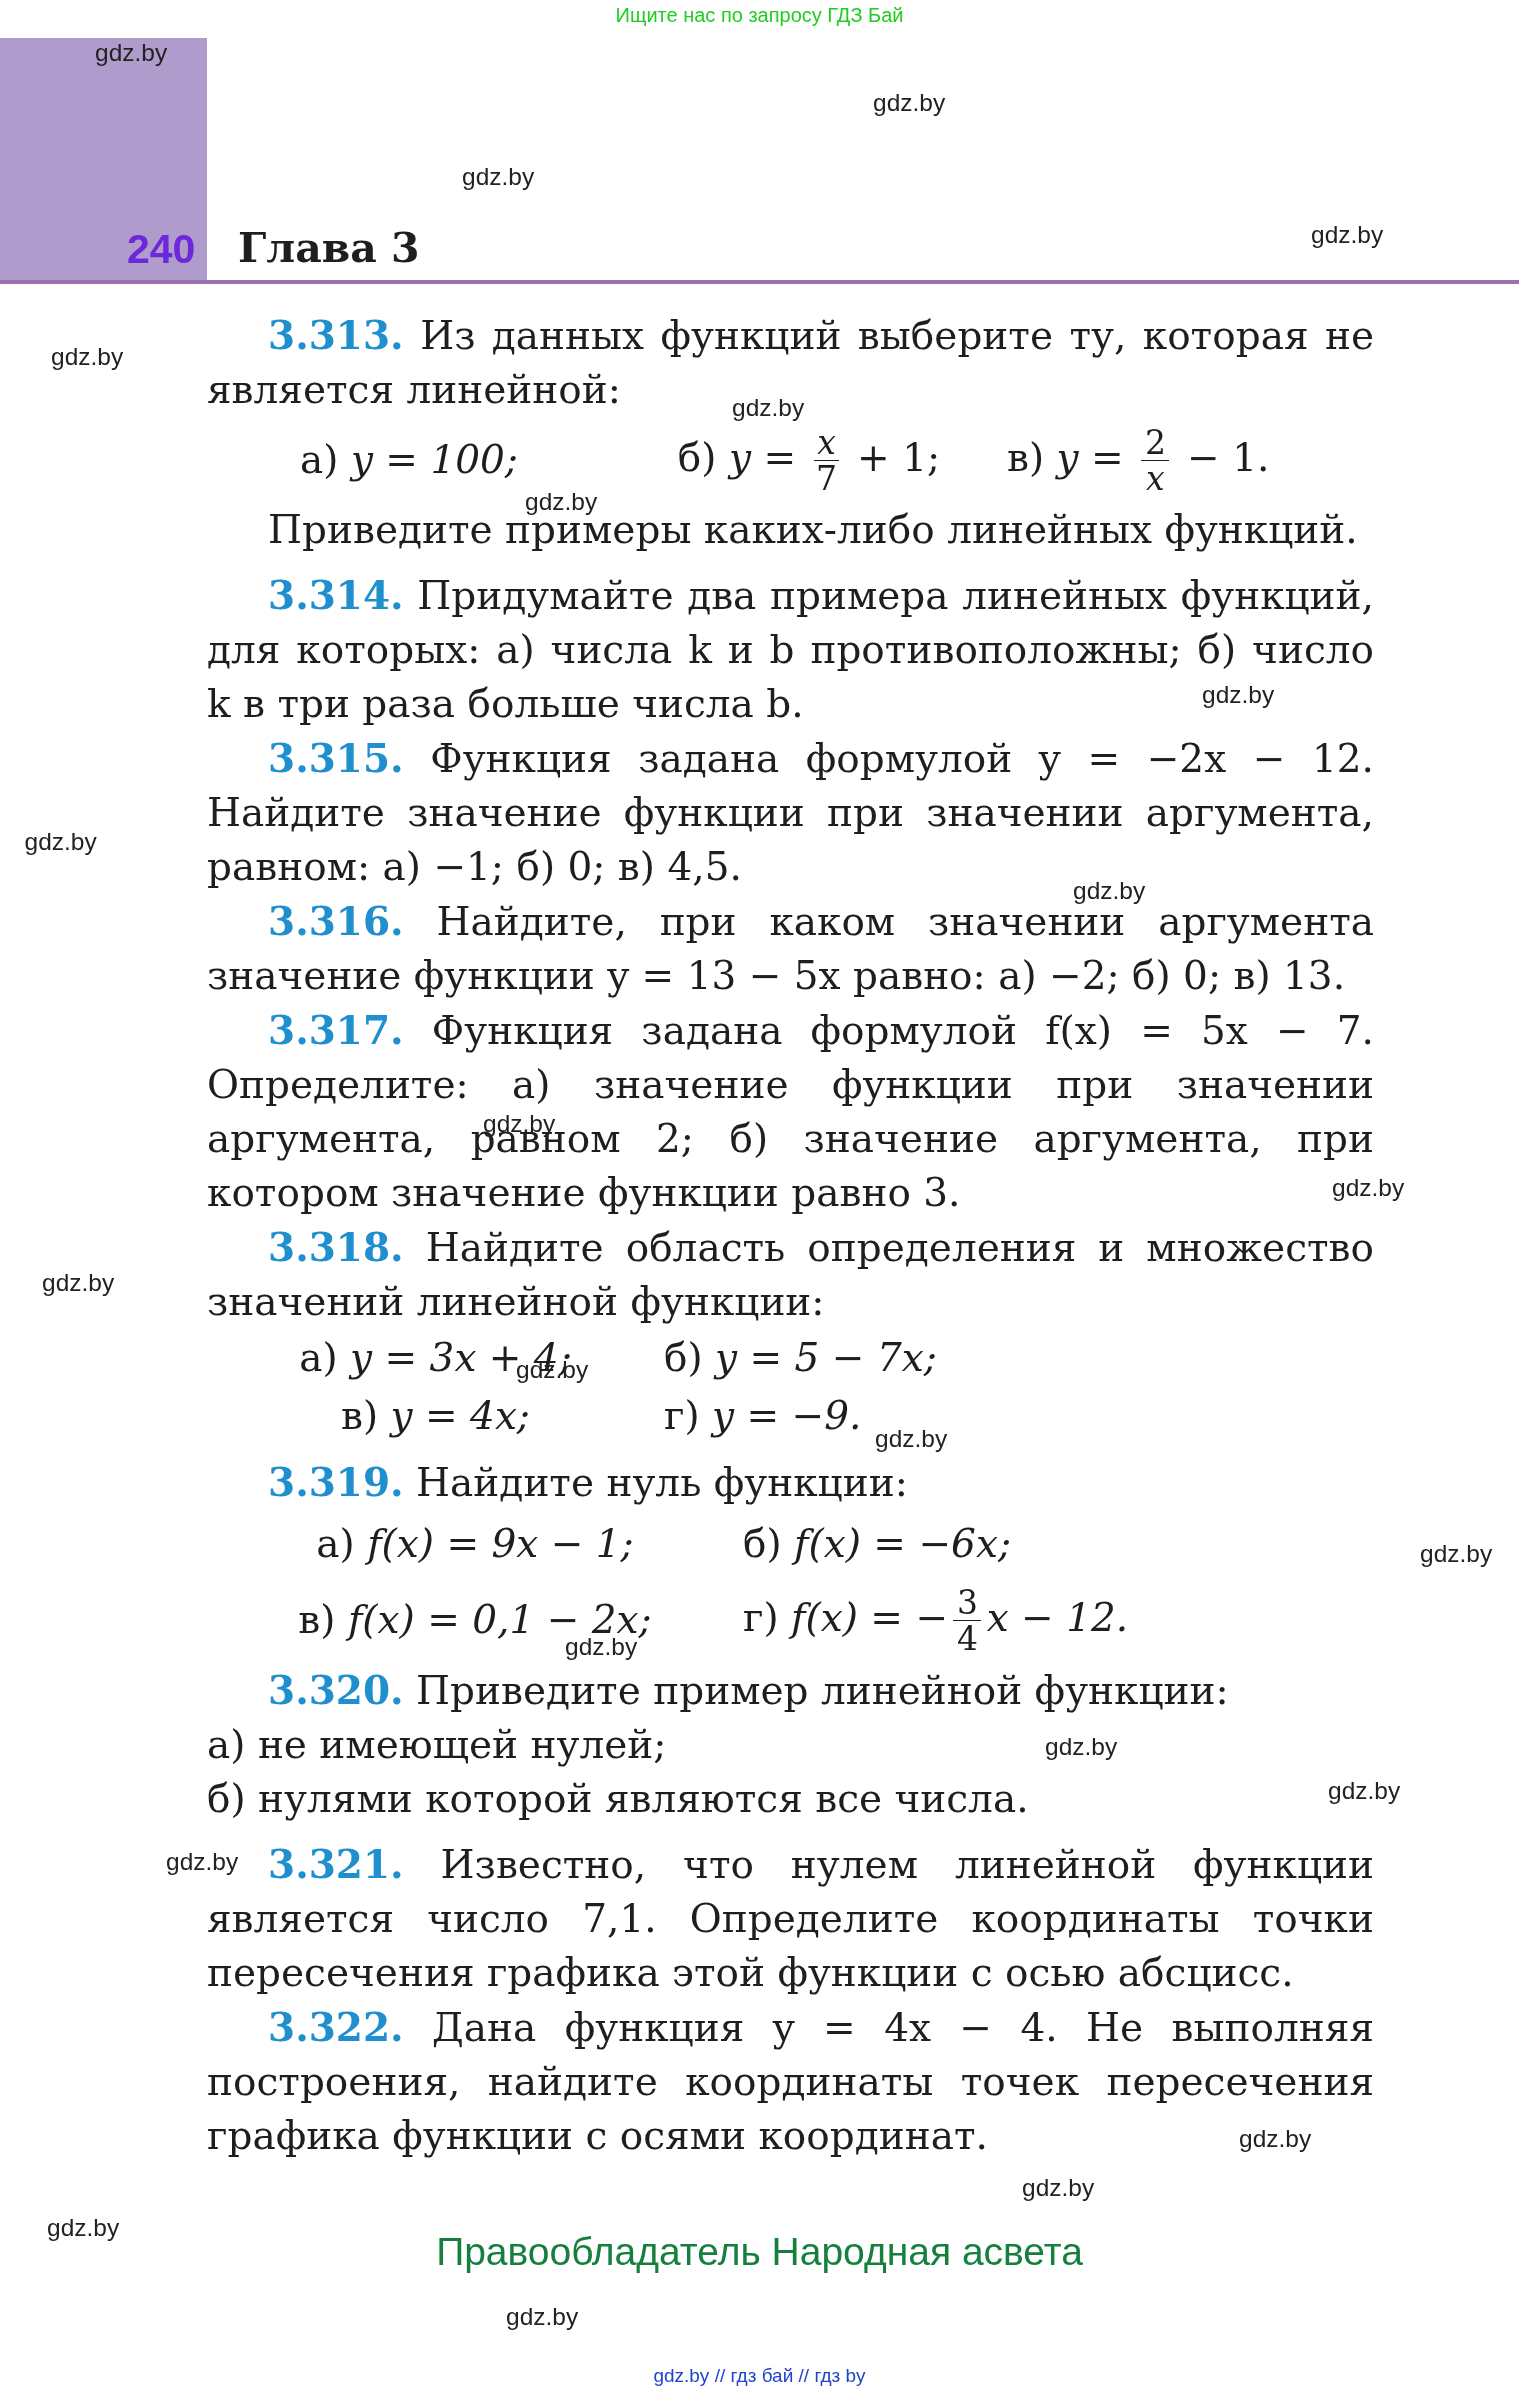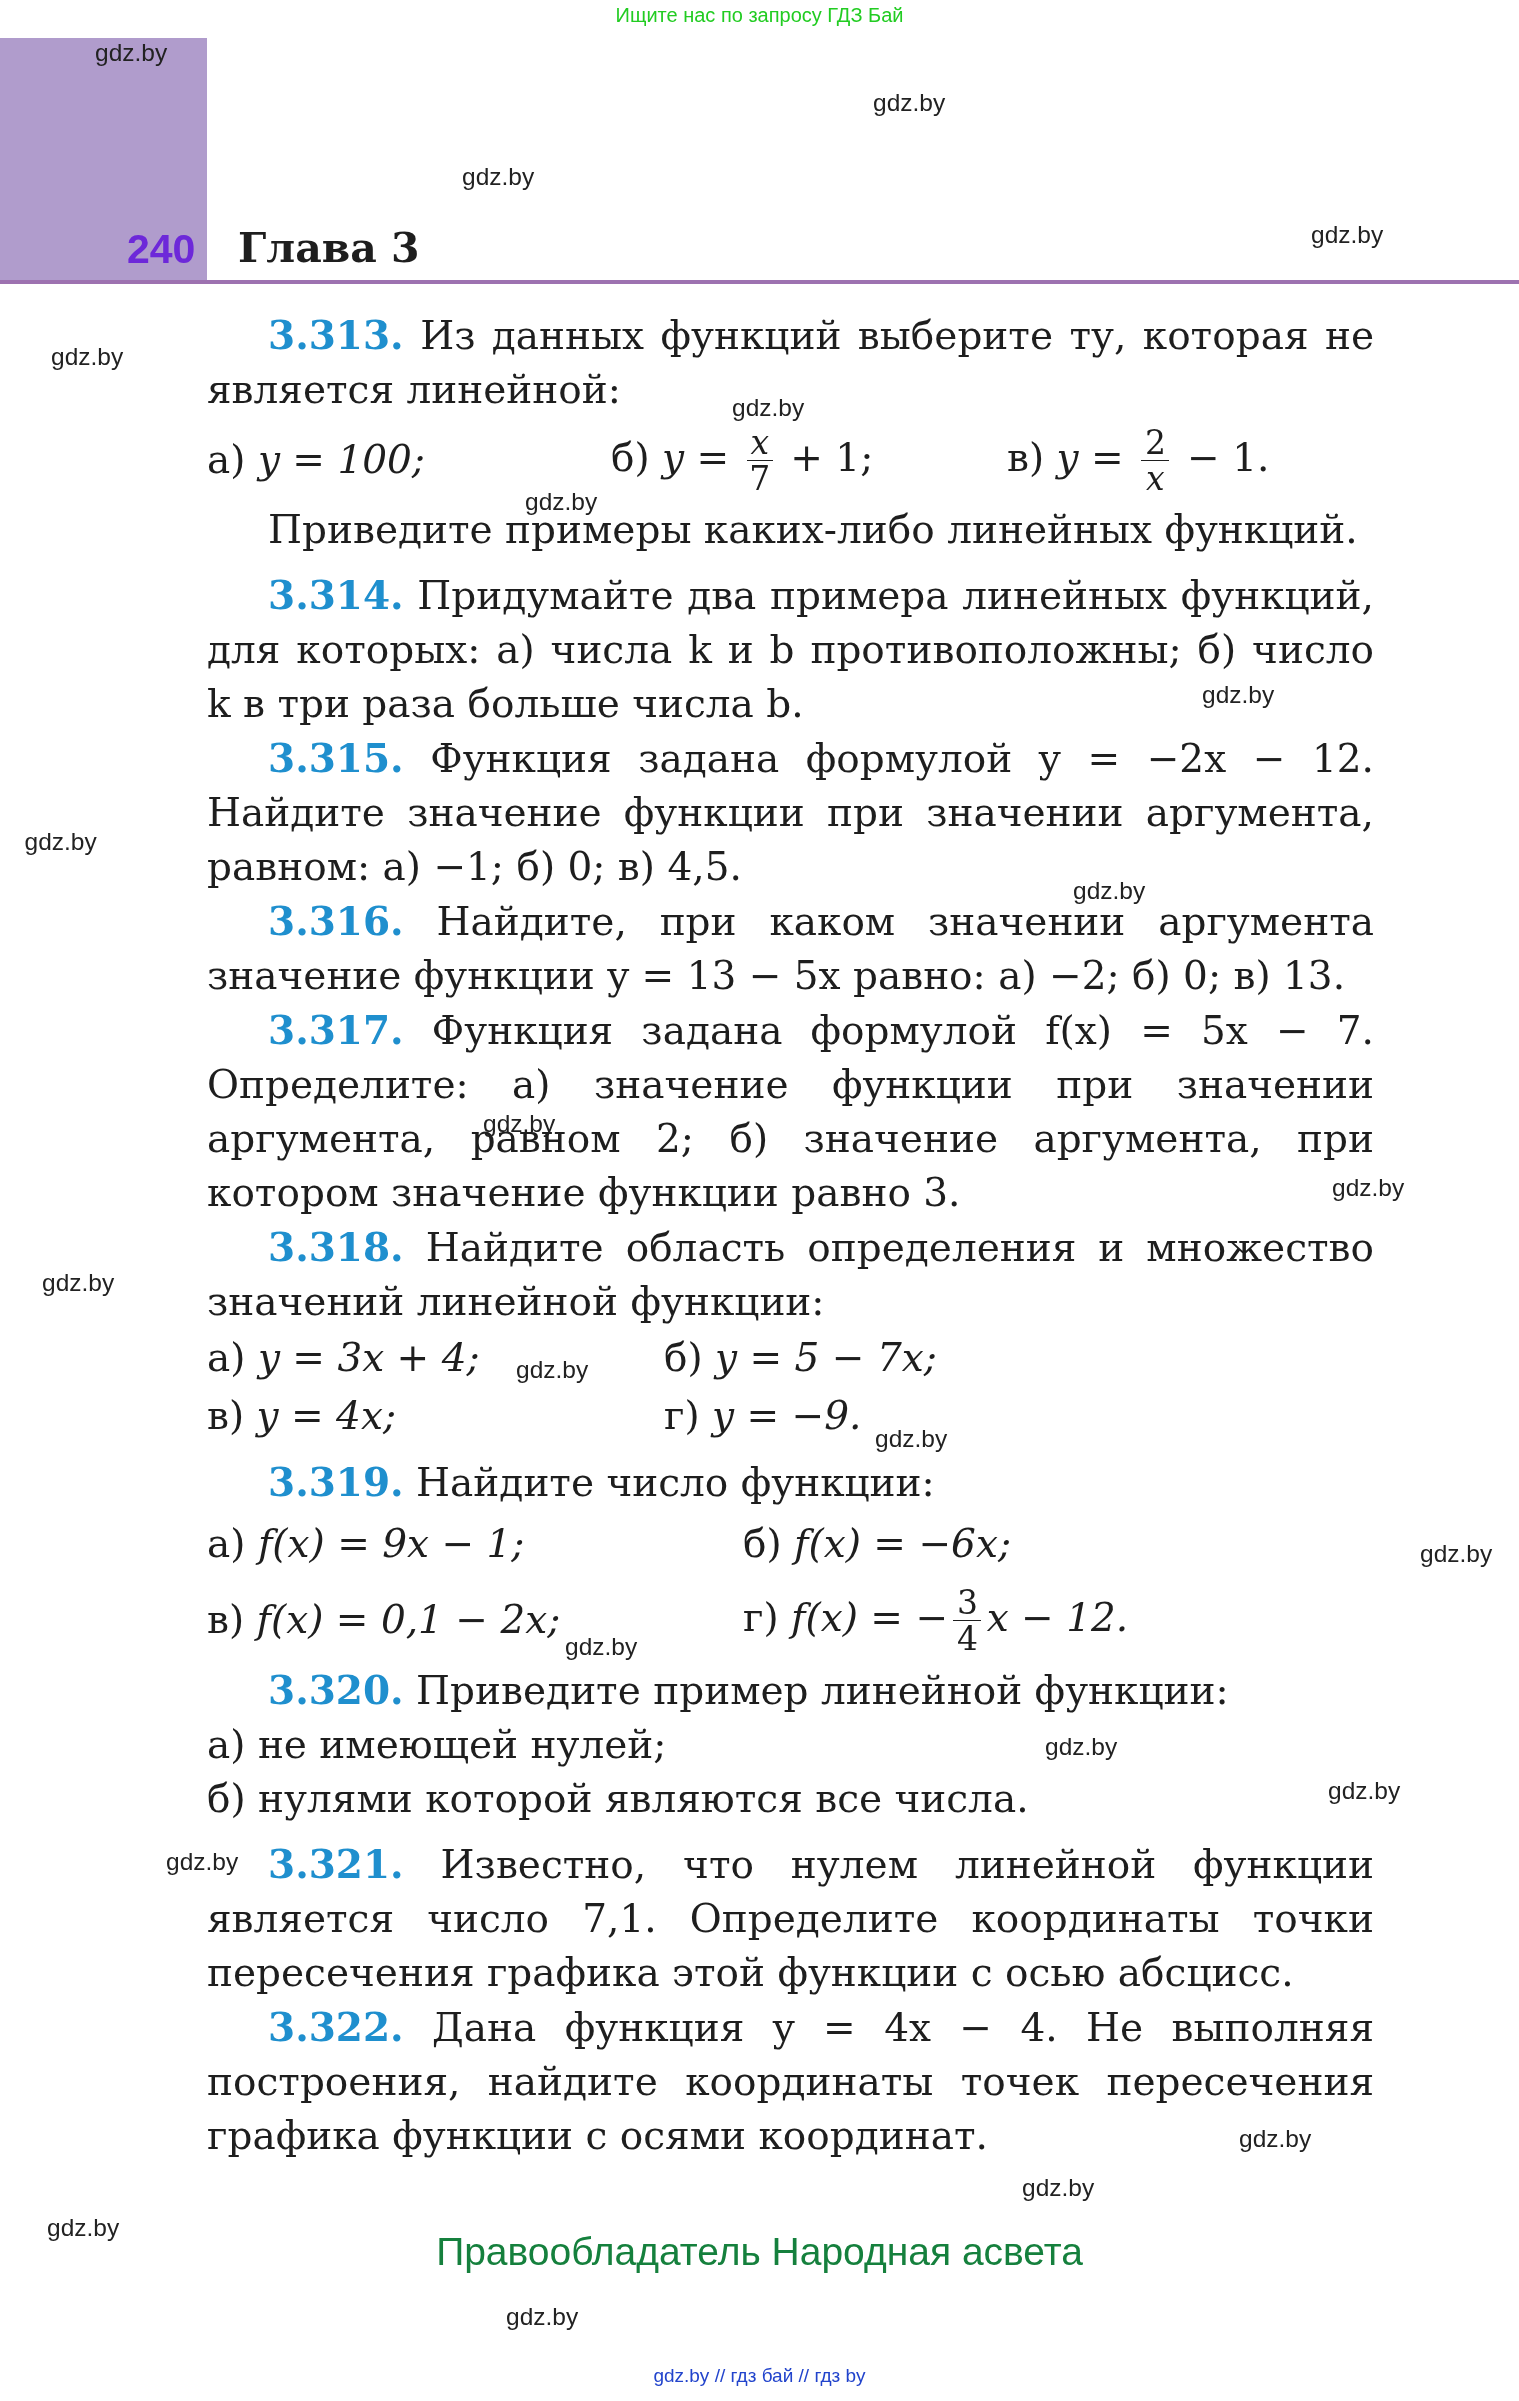--- a/index.html
+++ b/index.html
@@ -14,21 +14,21 @@
   .chapter { position:absolute; left:238px; top:224px; font-family:"DejaVu Serif",serif;
          font-weight:bold; font-size:41px; color:#1e1e1e; }
   .wm { position:absolute; font-family:"Liberation Sans",sans-serif; font-size:24.5px; color:#222; }
   .content { position:absolute; left:207px; top:308px; width:1167px; font-size:39px; line-height:54px; }
   .p { text-align:justify; text-align-last:left; margin:0; }
   .p.ind { text-indent:61px; }
   .num { color:#1f8fce; font-weight:bold; font-family:"DejaVu Serif",serif; }
   .i { font-style:italic; }
   .row { display:flex; margin:0; height:58px; align-items:center; }
   .row.tall { height:86px; }
-  .cell { white-space:nowrap; }
+  .cell { white-space:nowrap;text-align:center; }
   .frac { display:inline-flex; flex-direction:column; align-items:center; vertical-align:middle;
           font-size:33px; line-height:35px; margin:0 5.3px; }
   .frac .n { border-bottom:1.8px solid #1e1e1e; padding:0 3.5px; }
   .gap { margin-top:10.5px; }
   .copyright { position:absolute; top:2230px; left:0; width:1519px; text-align:center;
         font-family:"Liberation Sans",sans-serif; font-size:39px; color:#15803d; }
   .footer { position:absolute; top:2365px; left:0; width:1519px; text-align:center;
         font-family:"Liberation Sans",sans-serif; font-size:19px; color:#2244cc; }
 </style>
 </head>
@@ -86,21 +86,21 @@
       <div class="cell" style="width:457px"><span>а)</span> <span class="i">y = 3x + 4;</span></div>
       <div class="cell"><span>б)</span> <span class="i">y = 5 − 7x;</span></div>
     </div>
     <div class="row">
       <div class="cell" style="width:457px"><span>в)</span> <span class="i">y = 4x;</span></div>
       <div class="cell"><span>г)</span> <span class="i">y = −9.</span></div>
     </div>
   </div>
 
   <div class="gap">
-    <p class="p ind"><span class="num">3.319.</span> <span>Найдите число функции:</span></p>
+    <p class="p ind"><span class="num">3.319.</span> <span>Найдите нуль функции:</span></p>
     <div class="row" style="height:67px">
       <div class="cell" style="width:536px"><span>а)</span> <span class="i">f(x) = 9x − 1;</span></div>
       <div class="cell"><span>б)</span> <span class="i">f(x) = −6x;</span></div>
     </div>
     <div class="row tall">
       <div class="cell" style="width:536px"><span>в)</span> <span class="i">f(x) = 0,1 − 2x;</span></div>
       <div class="cell">
         <span>г)</span>
         <span class="i">f(x) = −</span><span class="frac">
             <span class="n">3</span>

